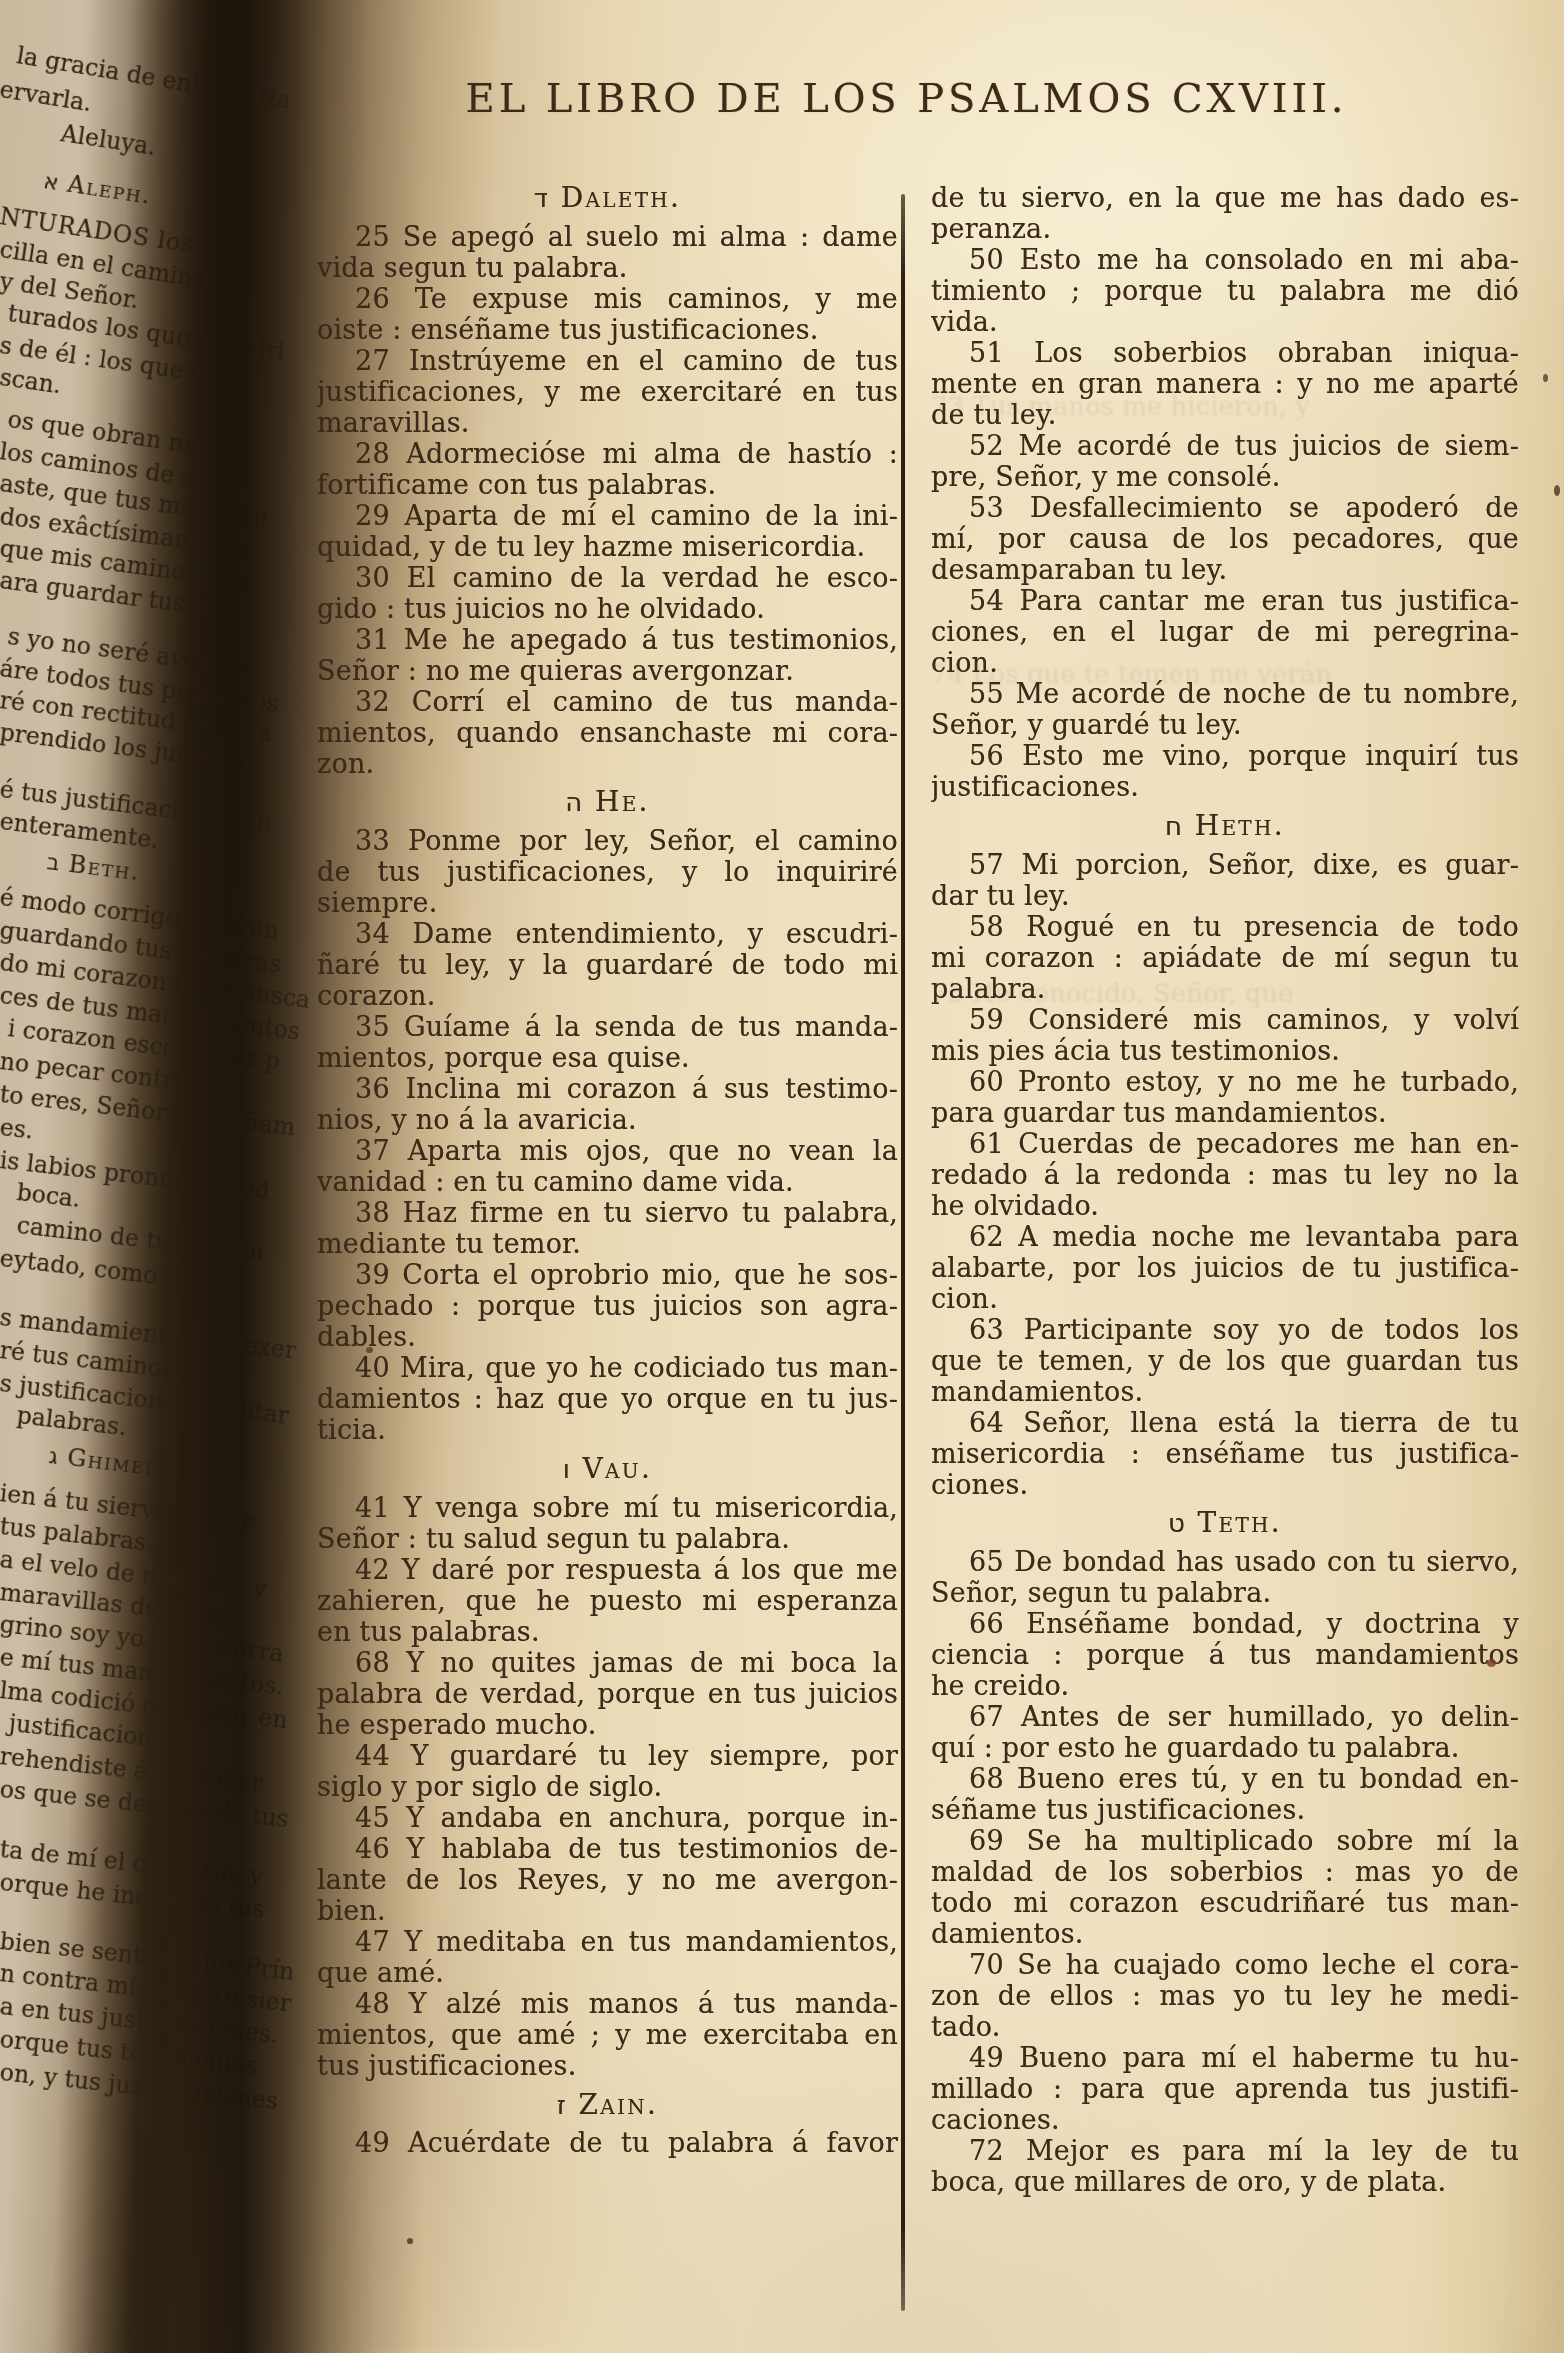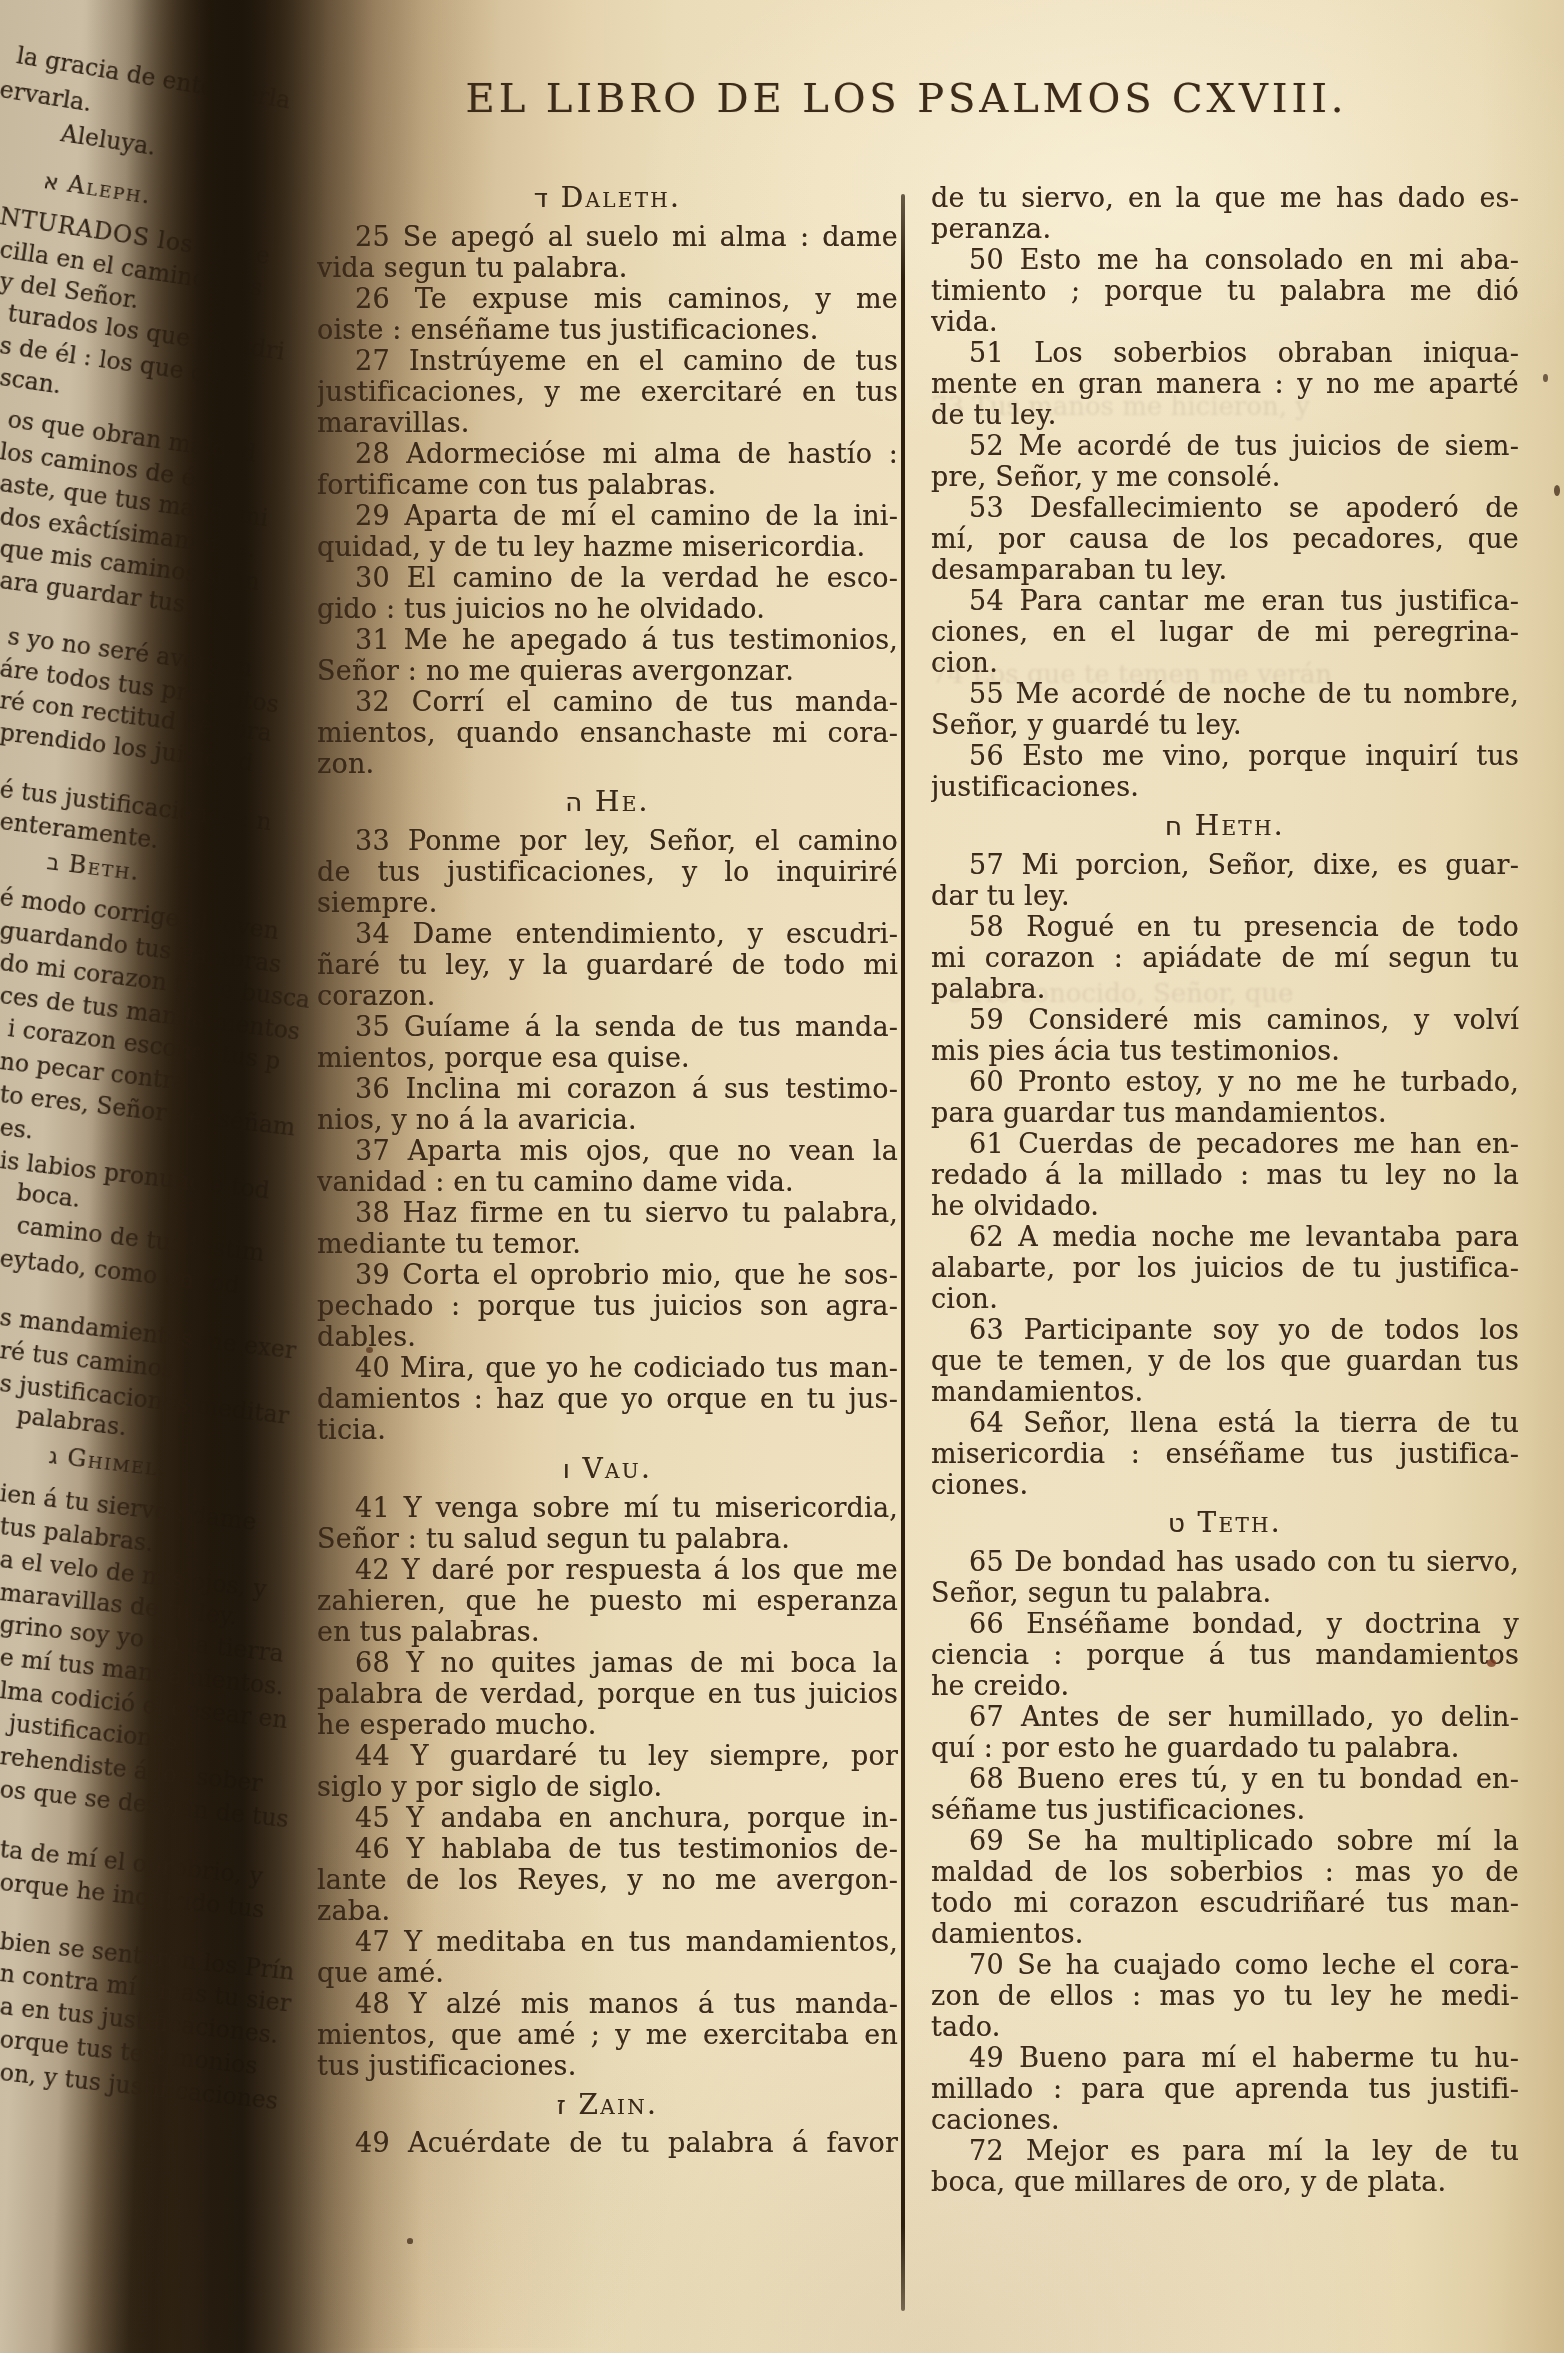--- a/index.html
+++ b/index.html
@@ -197,21 +197,21 @@
       <div class="line c j">zahieren, que he puesto mi esperanza</div>
       <div class="line l">en tus palabras.</div>
       <div class="line f j">68 Y no quites jamas de mi boca la</div>
       <div class="line c j">palabra de verdad, porque en tus juicios</div>
       <div class="line l">he esperado mucho.</div>
       <div class="line f j">44 Y guardaré tu ley siempre, por</div>
       <div class="line l">siglo y por siglo de siglo.</div>
       <div class="line f j">45 Y andaba en anchura, porque in-</div>
       <div class="line f j">46 Y hablaba de tus testimonios de-</div>
       <div class="line c j">lante de los Reyes, y no me avergon-</div>
-      <div class="line l">zaba.</div>
+      <div class="line l">bien.</div>
       <div class="line f j">47 Y meditaba en tus mandamientos,</div>
       <div class="line l">que amé.</div>
       <div class="line f j">48 Y alzé mis manos á tus manda-</div>
       <div class="line c j">mientos, que amé ; y me exercitaba en</div>
       <div class="line l">tus justificaciones.</div>
       <div class="line h"><span class="heb">ז</span><span class="nm">Zain.</span></div>
       <div class="line f j">49 Acuérdate de tu palabra á favor</div>
     </div>
   <div class="col col-right" id="col-right">
       <div class="line c j">de tu siervo, en la que me has dado es-</div>
@@ -238,21 +238,21 @@
       <div class="line f j">57 Mi porcion, Señor, dixe, es guar-</div>
       <div class="line l">dar tu ley.</div>
       <div class="line f j">58 Rogué en tu presencia de todo</div>
       <div class="line c j">mi corazon : apiádate de mí segun tu</div>
       <div class="line l">palabra.</div>
       <div class="line f j">59 Consideré mis caminos, y volví</div>
       <div class="line l">mis pies ácia tus testimonios.</div>
       <div class="line f j">60 Pronto estoy, y no me he turbado,</div>
       <div class="line l">para guardar tus mandamientos.</div>
       <div class="line f j">61 Cuerdas de pecadores me han en-</div>
-      <div class="line c j">redado á la millado : mas tu ley no la</div>
+      <div class="line c j">redado á la redonda : mas tu ley no la</div>
       <div class="line l">he olvidado.</div>
       <div class="line f j">62 A media noche me levantaba para</div>
       <div class="line c j">alabarte, por los juicios de tu justifica-</div>
       <div class="line l">cion.</div>
       <div class="line f j">63 Participante soy yo de todos los</div>
       <div class="line c j">que te temen, y de los que guardan tus</div>
       <div class="line l">mandamientos.</div>
       <div class="line f j">64 Señor, llena está la tierra de tu</div>
       <div class="line c j">misericordia : enséñame tus justifica-</div>
       <div class="line l">ciones.</div>

